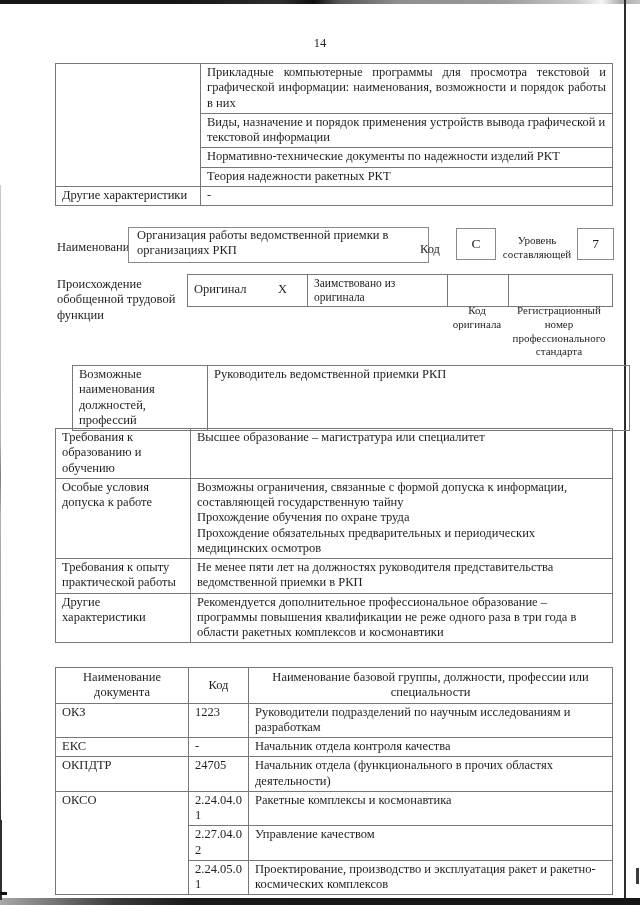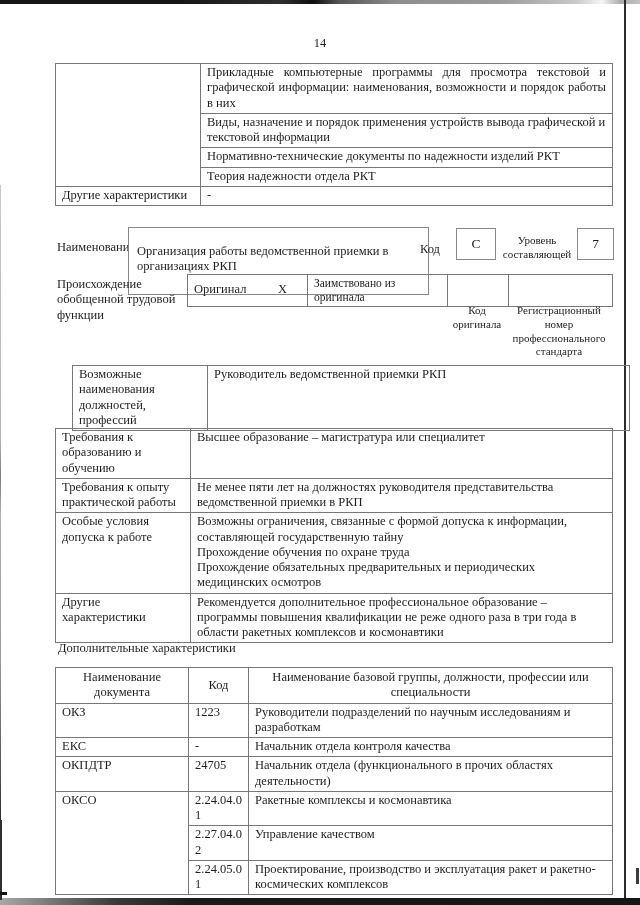--- a/index.html
+++ b/index.html
@@ -60,32 +60,32 @@
         <td rowspan="4"></td>
         <td class="just">Прикладные компьютерные программы для просмотра текстовой и графической информации: наименования, возможности и порядок работы в них</td>
       </tr>
       <tr>
         <td>Виды, назначение и порядок применения устройств вывода графической и текстовой информации</td>
       </tr>
       <tr>
         <td>Нормативно-технические документы по надежности изделий РКТ</td>
       </tr>
       <tr>
-        <td>Теория надежности отдела РКТ</td>
+        <td>Теория надежности ракетных РКТ</td>
       </tr>
       <tr>
         <td>Другие характеристики</td>
         <td>-</td>
       </tr>
     </tbody>
   </table>
 
 
   <div class="abs txt" style="left:57px;top:240px;">Наименование</div>
-  <div class="abs fieldbox txt" style="left:128px;top:227px;width:283px;height:34px;padding:16px 8px;">Организация работы ведомственной приемки в организациях РКП</div>
+  <div class="abs fieldbox txt" style="left:128px;top:227px;width:283px;height:34px;padding:0 8px;">Организация работы ведомственной приемки в организациях РКП</div>
   <div class="abs txt" style="left:420px;top:242px;">Код</div>
   <div class="abs fieldbox codebox" style="left:456px;top:228px;width:38px;height:30px;">С</div>
   <div class="abs small center" style="left:501px;top:234px;width:72px;">Уровень составляющей</div>
   <div class="abs fieldbox codebox" style="left:577px;top:228px;width:35px;height:30px;">7</div>
 
   <div class="abs txt" style="left:57px;top:277px;width:132px;">Происхождение обобщенной трудовой функции</div>
   <table class="doc abs" style="left:187px;top:274px;width:425px;">
     <colgroup>
         <col style="width:120px">
         <col style="width:140px">
@@ -124,39 +124,38 @@
     <colgroup>
         <col style="width:135px">
         <col style="width:422px">
       </colgroup>
     <tbody>
       <tr>
         <td style="height:44px;">Требования к образованию и обучению</td>
         <td>Высшее образование – магистратура или специалитет</td>
       </tr>
       <tr>
-        <td>Требования к опыту практической работы</td>
-        <td>Не менее пяти лет на должностях руководителя представительства ведомственной приемки в РКП</td>
-      </tr>
-      <tr>
         <td>Особые условия допуска к работе</td>
         <td>
           <div class="cellline">Возможны ограничения, связанные с формой допуска к информации, составляющей государственную тайну</div>
           <div class="cellline">Прохождение обучения по охране труда</div>
           <div class="cellline">Прохождение обязательных предварительных и периодических медицинских осмотров</div>
         </td>
       </tr>
       <tr>
+        <td>Требования к опыту практической работы</td>
+        <td>Не менее пяти лет на должностях руководителя представительства ведомственной приемки в РКП</td>
+      </tr>
+      <tr>
         <td>Другие характеристики</td>
         <td>Рекомендуется дополнительное профессиональное образование – программы повышения квалификации не реже одного раза в три года в области ракетных комплексов и космонавтики</td>
       </tr>
     </tbody>
   </table>
 
-  <div class="abs txt" style="left:58px;top:641px;">Дополнительные характеристики</div>
 
   <table class="doc abs" style="left:55px;top:667px;width:557px;">
     <colgroup>
         <col style="width:133px">
         <col style="width:60px">
         <col style="width:364px">
       </colgroup>
     <tbody>
       <tr>
         <td class="hdr">Наименование документа</td>

